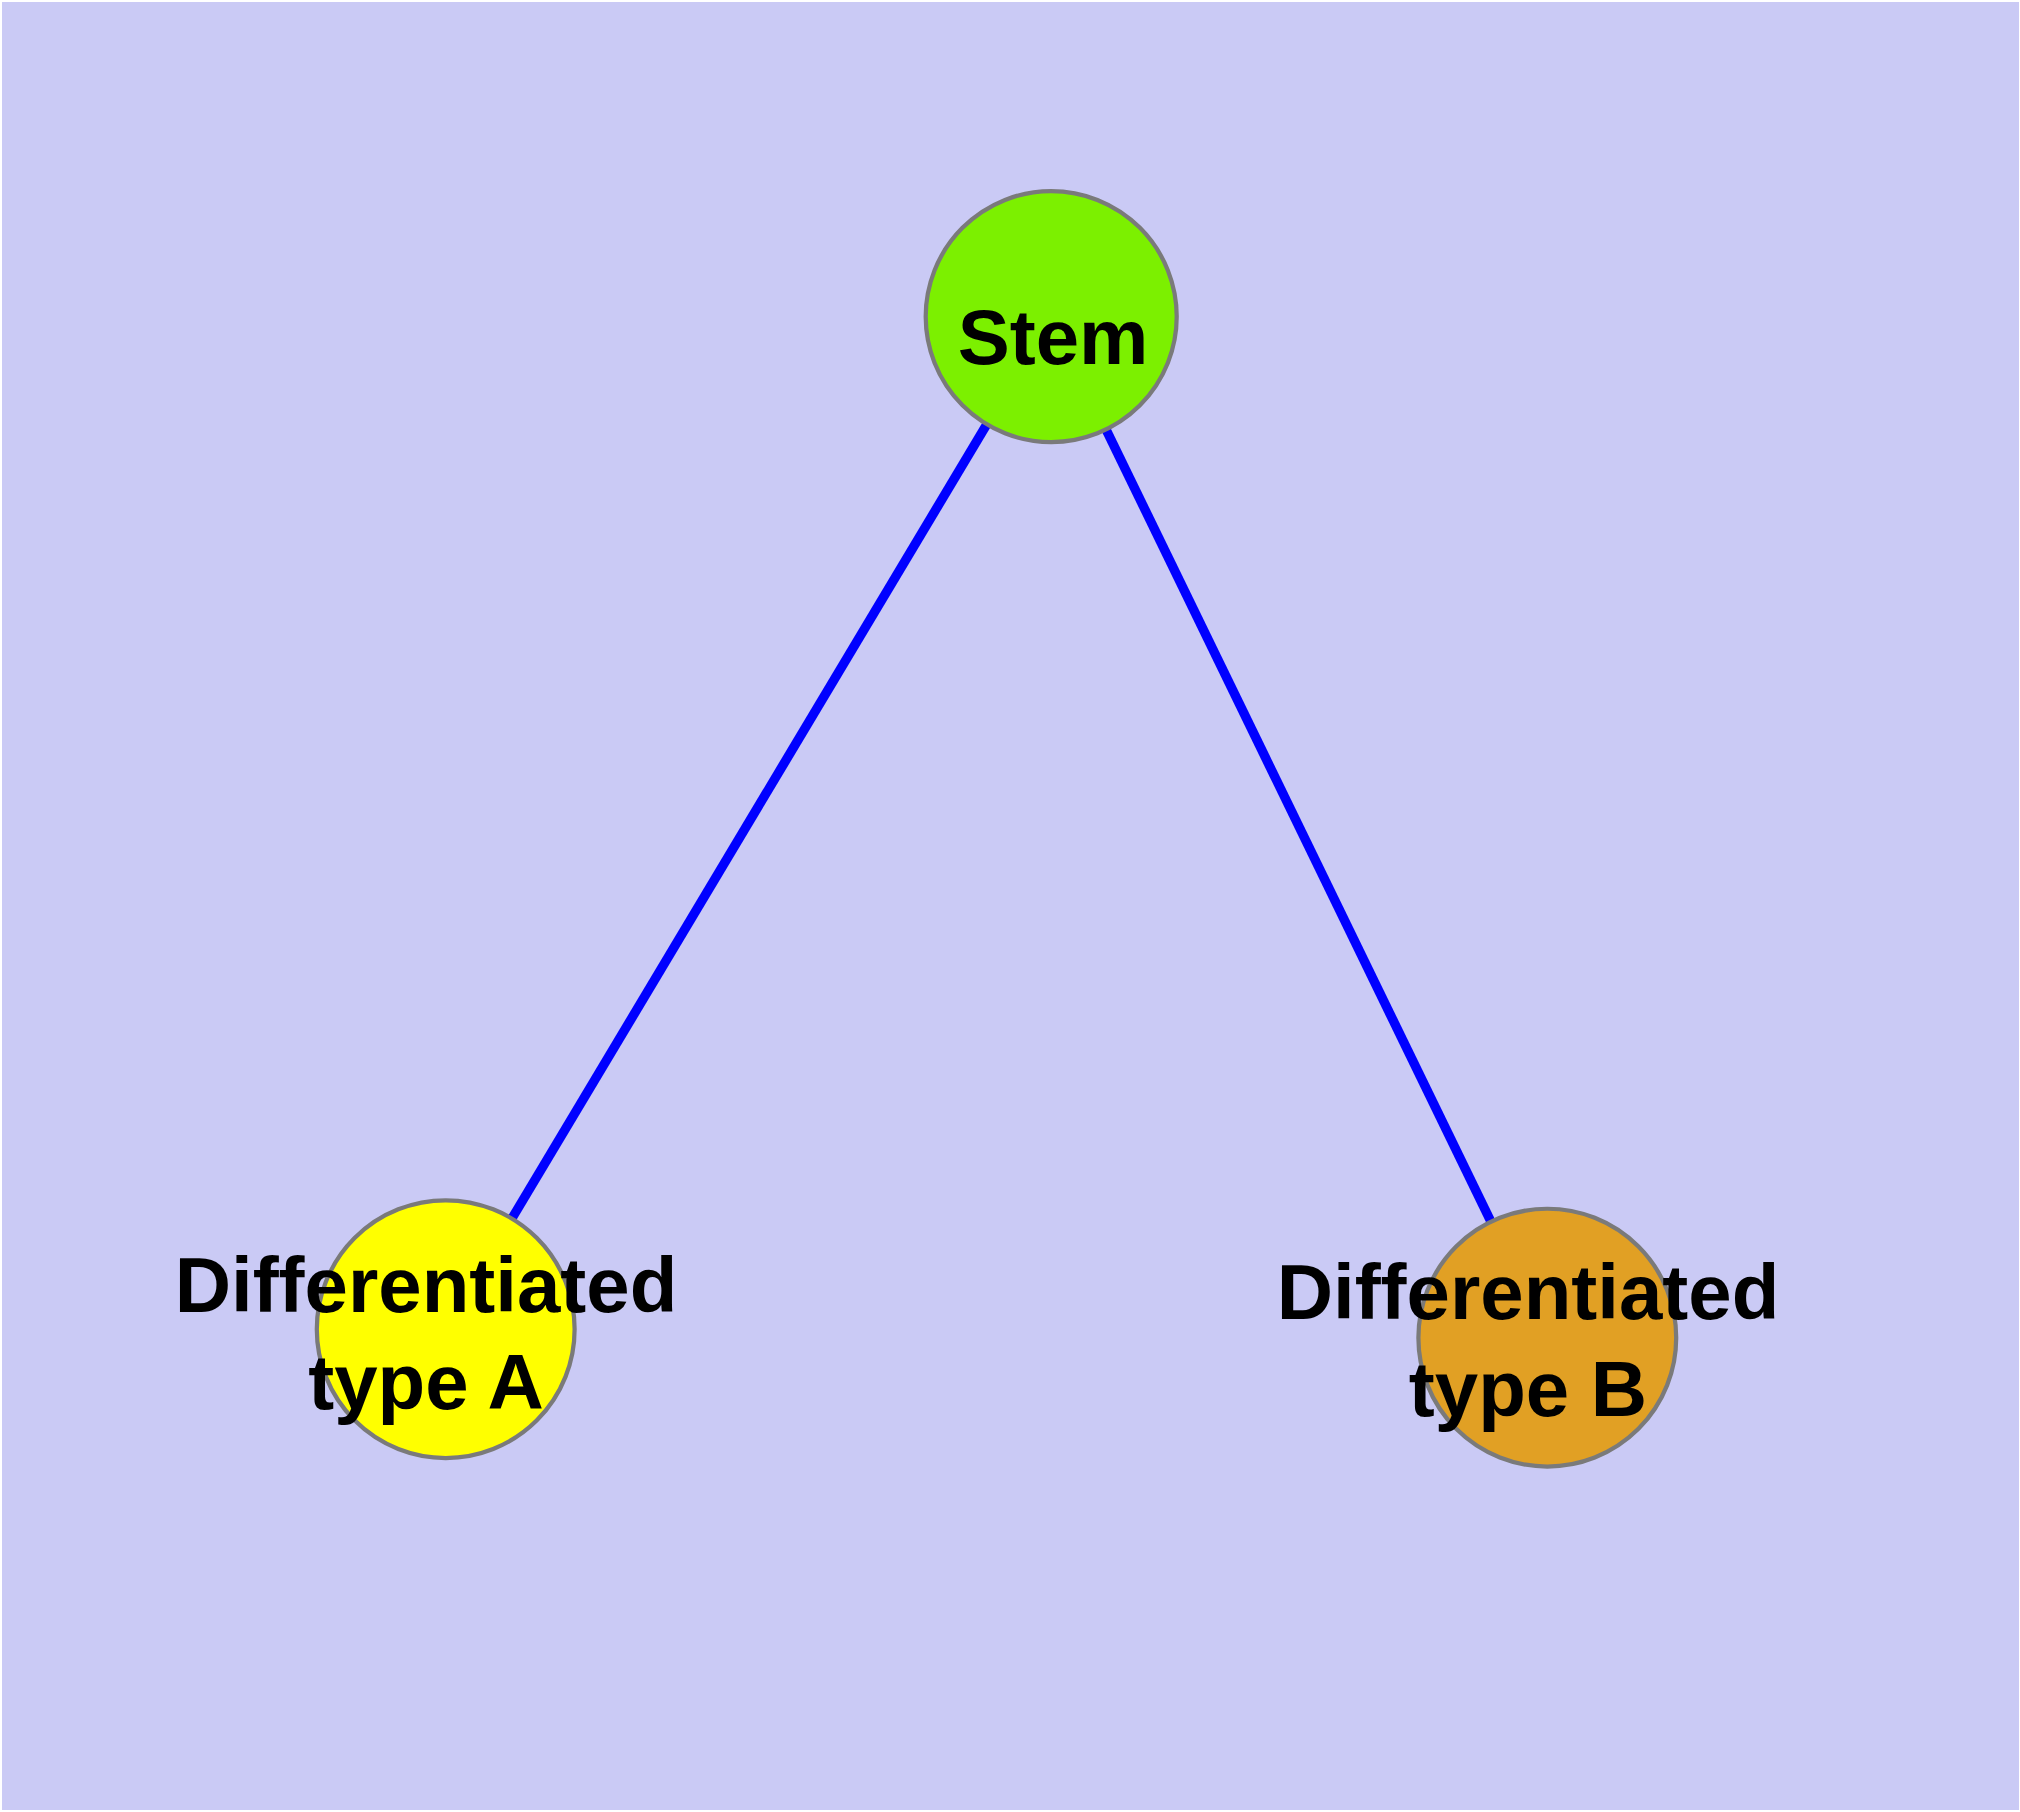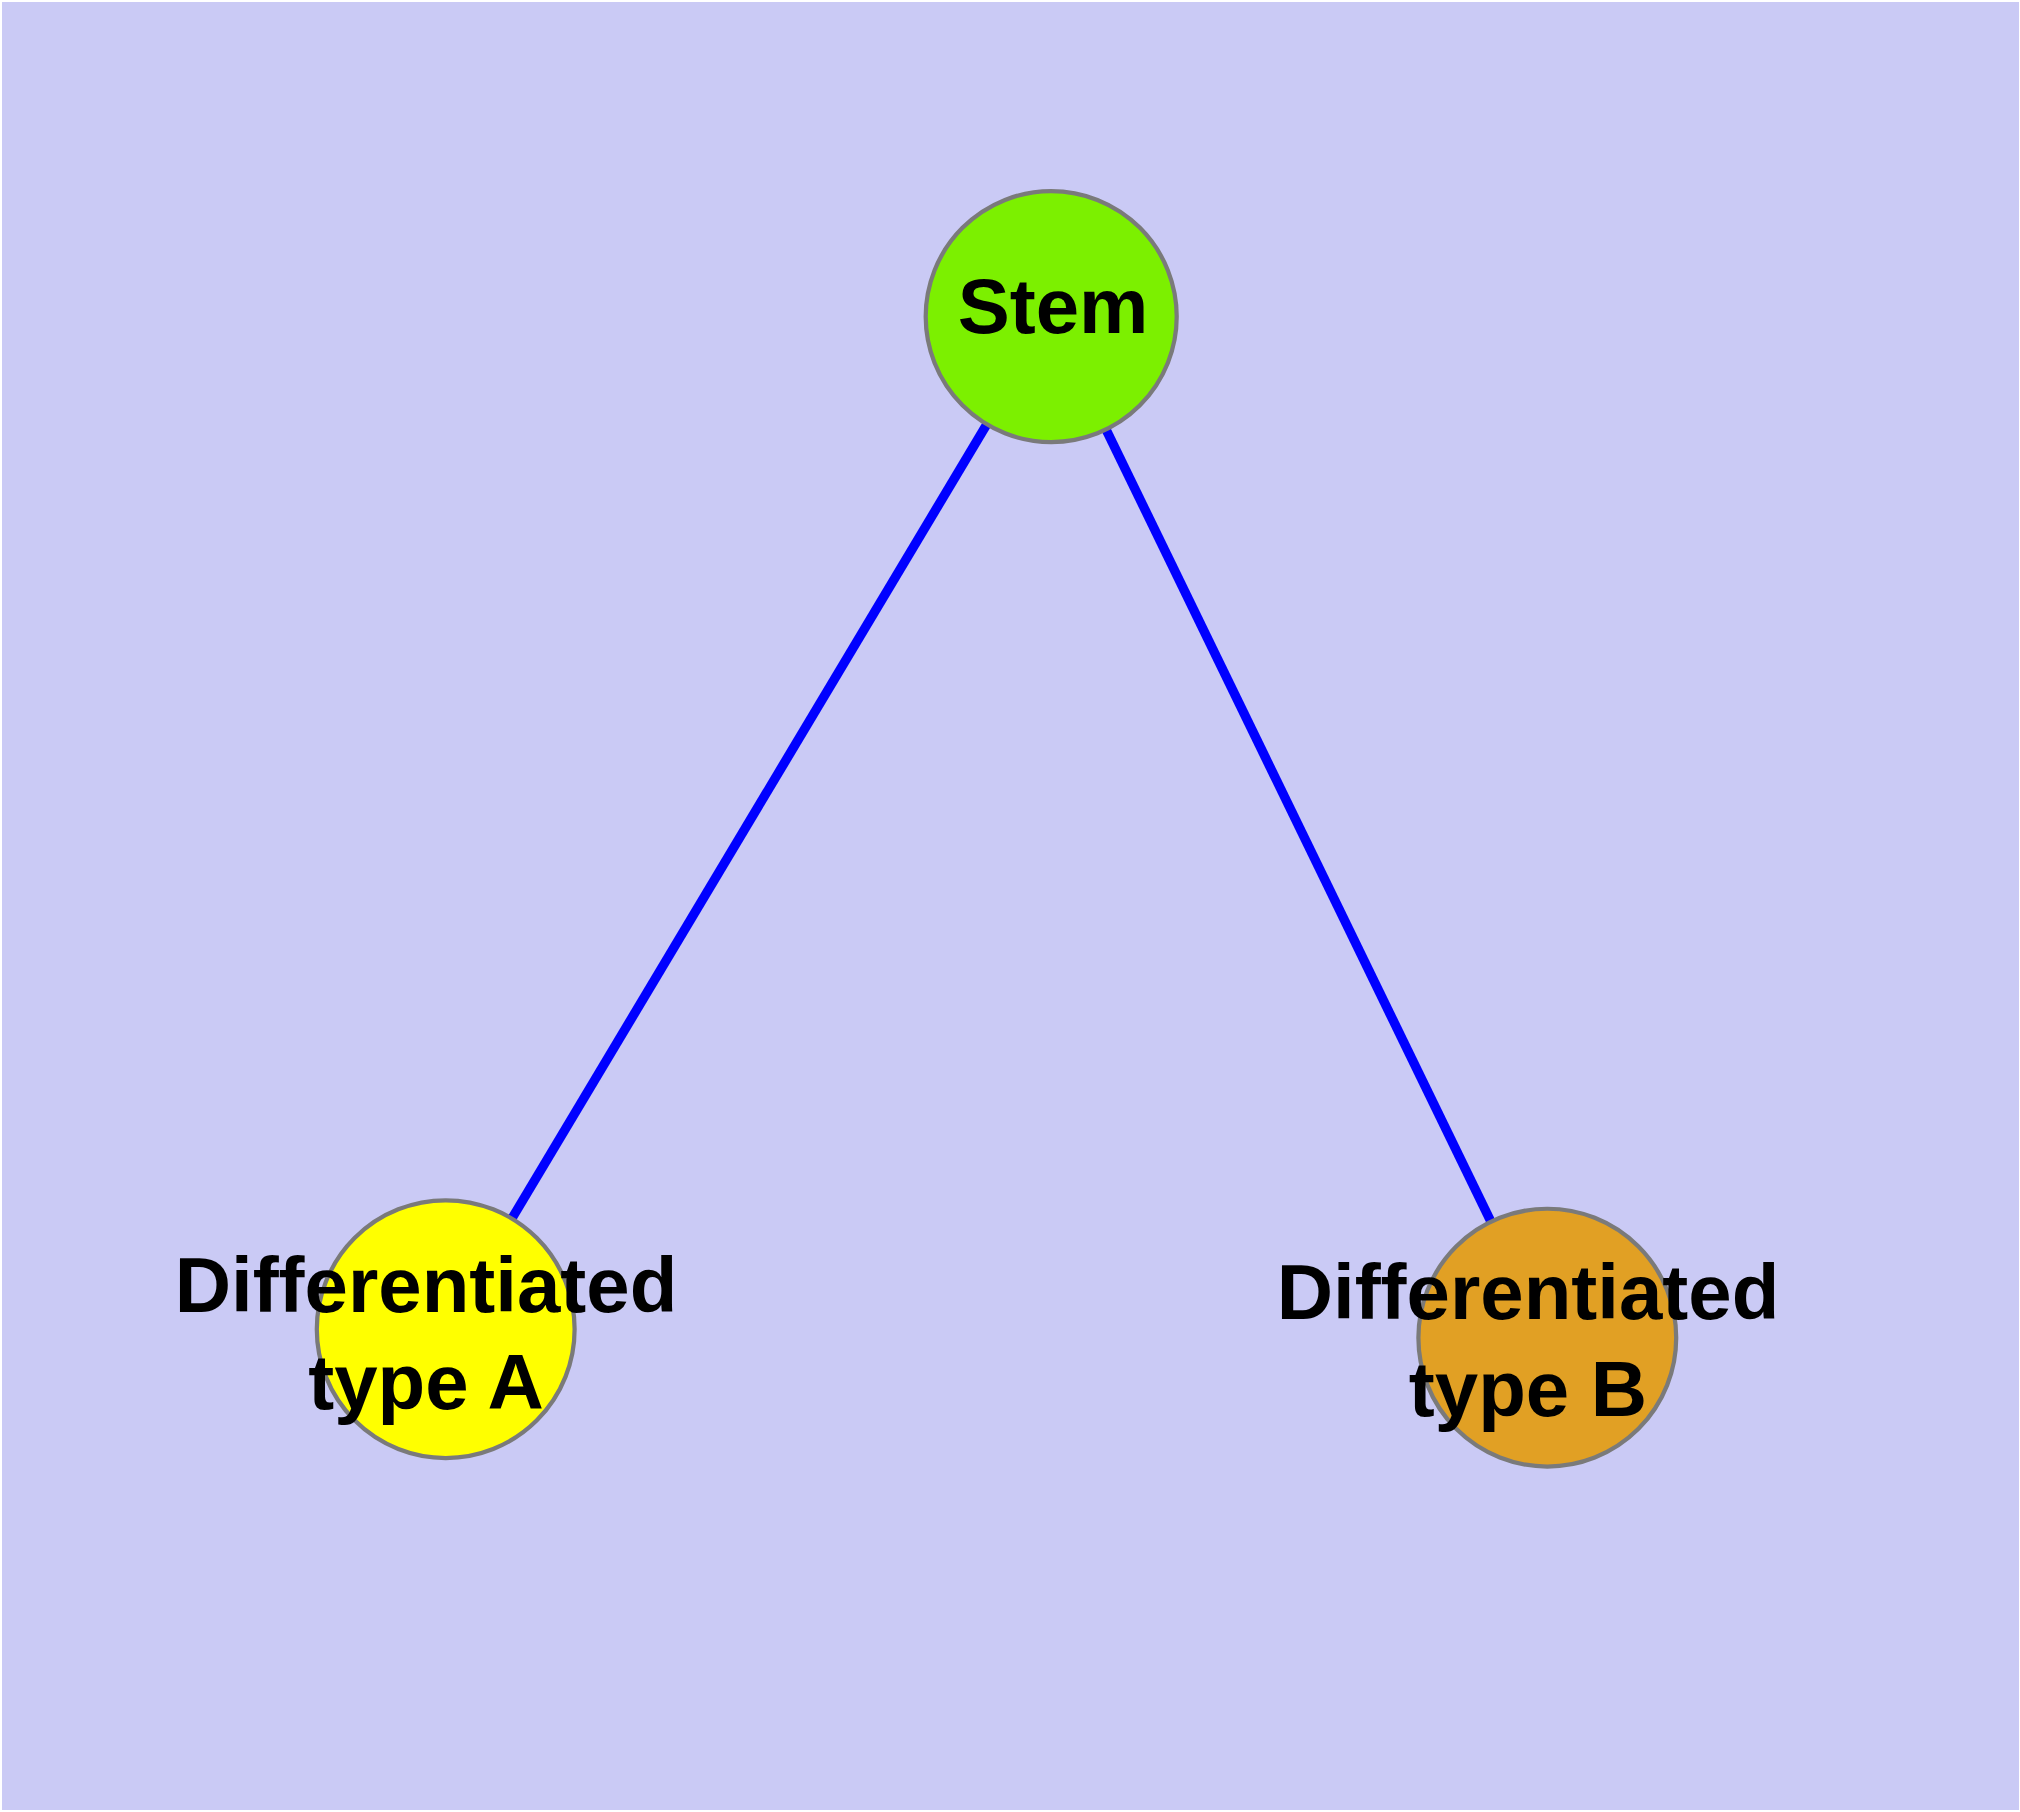--- a/index.html
+++ b/index.html
@@ -37,21 +37,21 @@
     position: absolute;
     transform: translate(-50%, -50%);
     color: #000000;
     font-weight: bold;
     font-size: 78px;
     line-height: 97px;
     text-align: center;
     white-space: pre-line;
     pointer-events: none;
   }
-  .label-stem   { left: 1051px; top:  304px; }
+  .label-stem   { left: 1051px; top:  335px; }
   .label-type-a { left:  424px; top: 1332px; }
   .label-type-b { left: 1526px; top: 1339px; }
 </style>
 </head>
 <body>
 
 <div class="stage">
 
   <svg class="graph-svg" viewBox="0 0 2378 2132">
     <line class="edge" x1="1237" y1="371" x2="523" y2="1565" stroke="#0000FF"></line>

